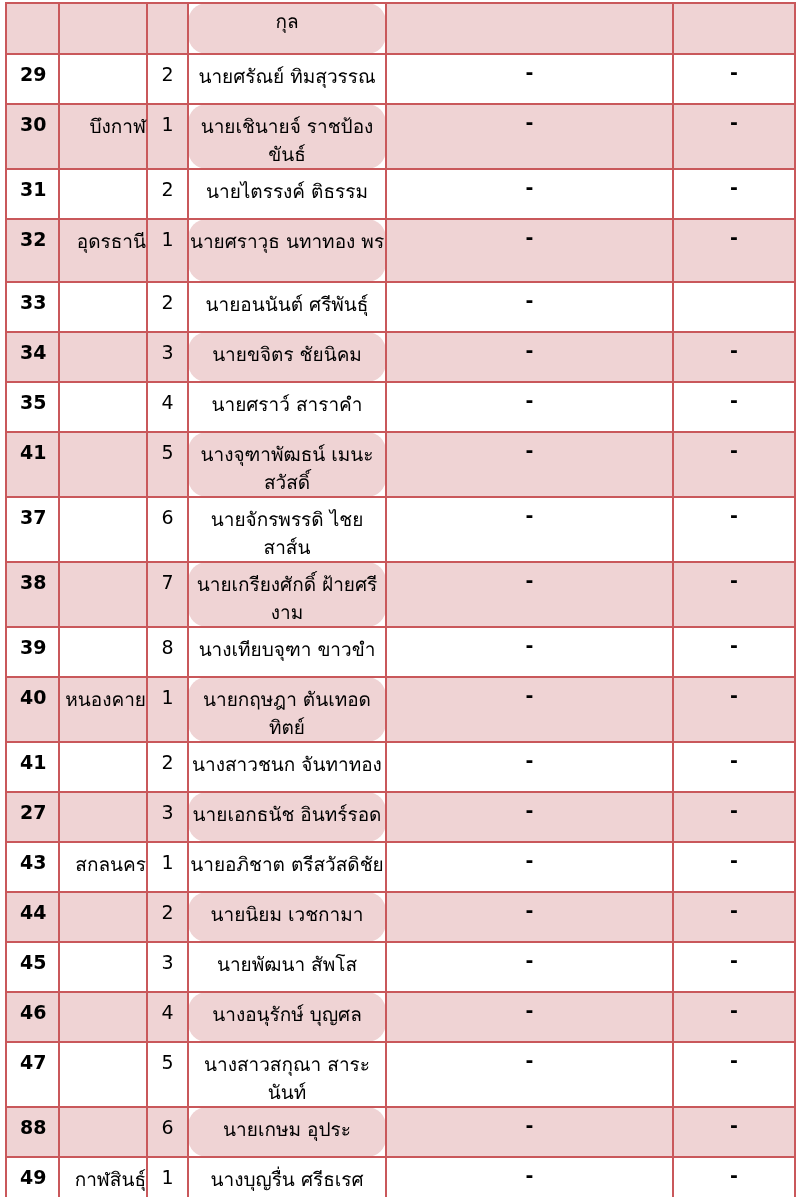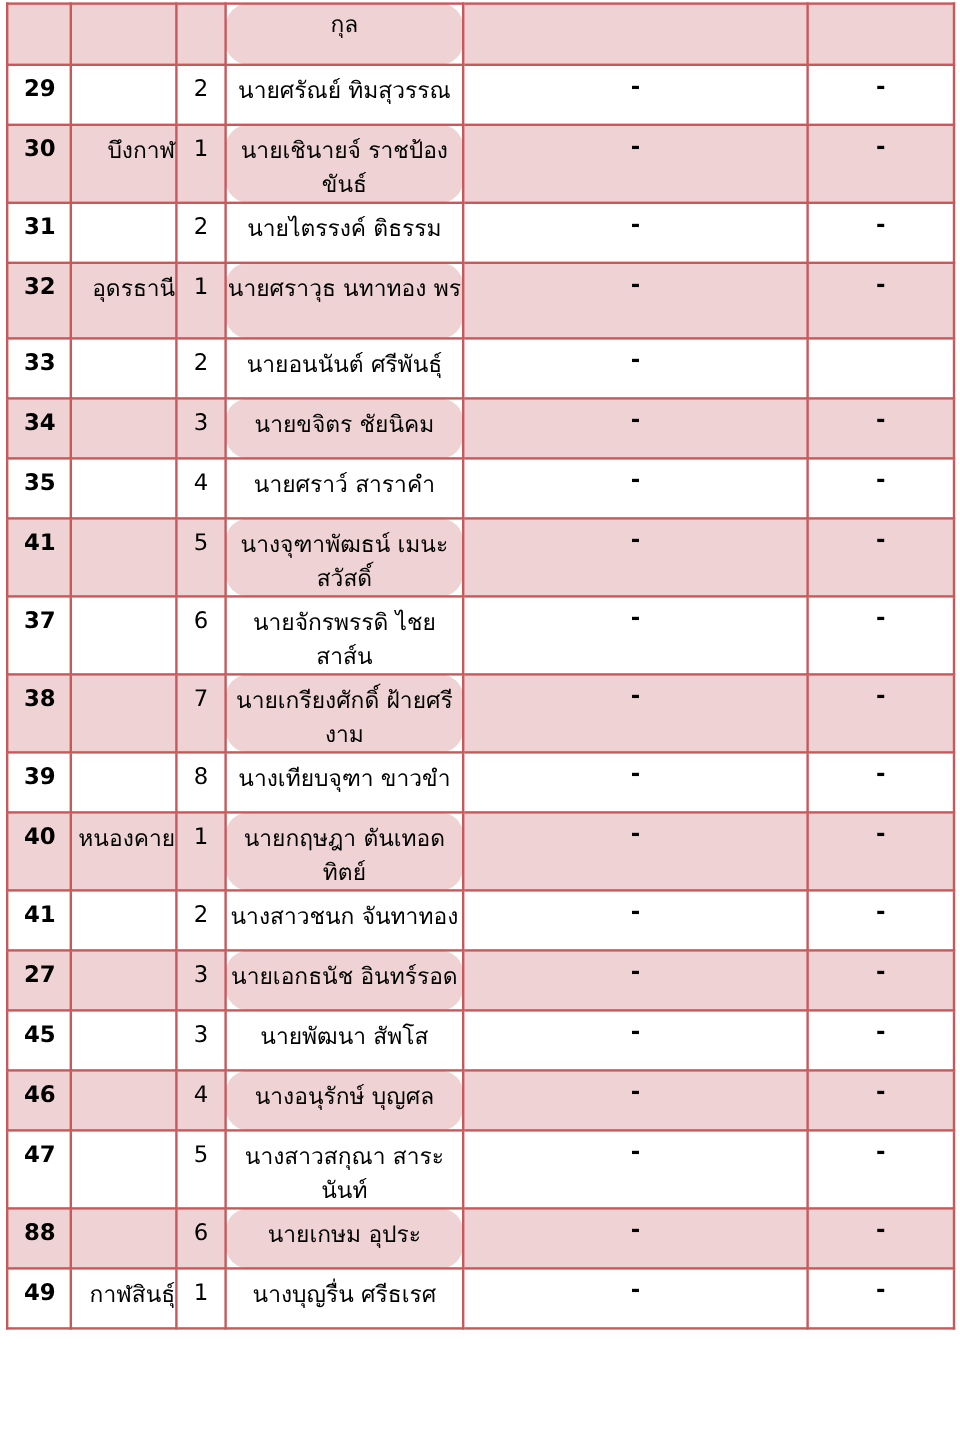--- a/index.html
+++ b/index.html
@@ -197,20 +197,36 @@
     </tr>
     <tr class="odd h43">
       <td class="c-no">27</td>
       <td class="c-prov"></td>
       <td class="c-seq">3</td>
       <td class="c-name">นายเอกธนัช อินทร์รอด</td>
       <td class="c-a">-</td>
       <td class="c-b">-</td>
     </tr>
     <tr class="even h43">
+      <td class="c-no">43</td>
+      <td class="c-prov">สกลนคร</td>
+      <td class="c-seq">1</td>
+      <td class="c-name">นายอภิชาต ตรีสวัสดิชัย</td>
+      <td class="c-a">-</td>
+      <td class="c-b">-</td>
+    </tr>
+    <tr class="odd h43">
+      <td class="c-no">44</td>
+      <td class="c-prov"></td>
+      <td class="c-seq">2</td>
+      <td class="c-name">นายนิยม เวชกามา</td>
+      <td class="c-a">-</td>
+      <td class="c-b">-</td>
+    </tr>
+    <tr class="even h43">
       <td class="c-no">45</td>
       <td class="c-prov"></td>
       <td class="c-seq">3</td>
       <td class="c-name">นายพัฒนา สัพโส</td>
       <td class="c-a">-</td>
       <td class="c-b">-</td>
     </tr>
     <tr class="odd h43">
       <td class="c-no">46</td>
       <td class="c-prov"></td>

